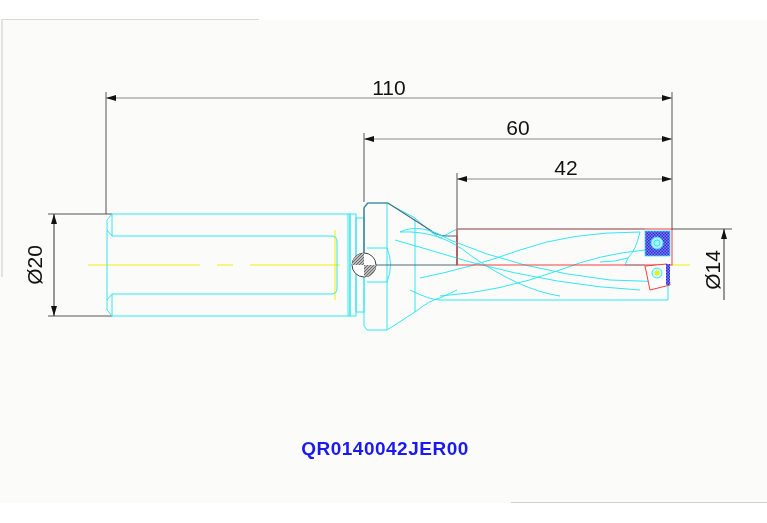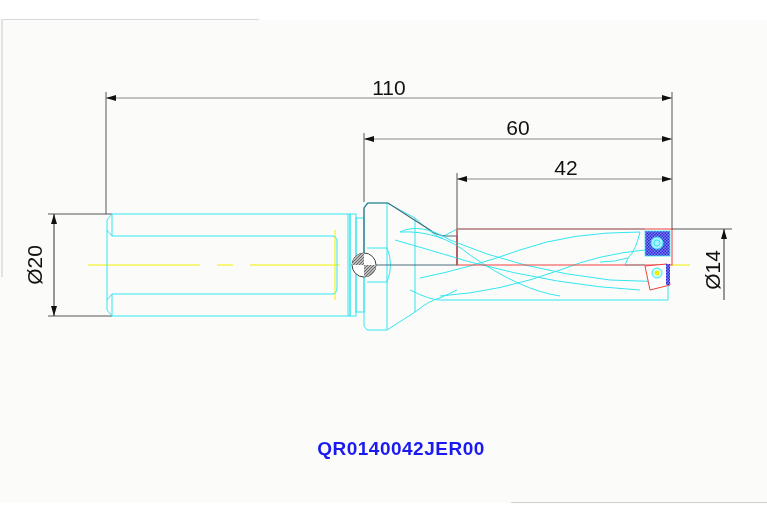--- a/index.html
+++ b/index.html
@@ -15,21 +15,21 @@
   }
   .paper {
     position: absolute; left: 0; top: 20px; width: 767px; height: 483px;
     background: #fbfcfa;
   }
   .frame-top { position: absolute; left: 1px; top: 19px; width: 258px; height: 1px; background: #d8d8d8; }
   .frame-left { position: absolute; left: 1px; top: 19px; width: 2px; height: 258px; background: #e2e2e2; }
   .frame-bottom { position: absolute; left: 511px; top: 502px; width: 256px; height: 1px; background: #d0d0d0; }
   .dim-text { font-family: "Liberation Sans", sans-serif; font-size: 21px; fill: #111; }
   .part-label {
-    position: absolute; left: 286px; top: 438px; width: 230px; text-align: center;
+    position: absolute; left: 270px; top: 438px; width: 230px; text-align: center;
     font-family: "Liberation Sans", sans-serif; font-size: 19px; font-weight: bold;
     color: #1a1af0; letter-spacing: 0.5px;
   }
 </style>
 </head>
 <body>
 
 <div class="paper"></div>
 <div class="frame-top"></div>
 <div class="frame-left"></div>

